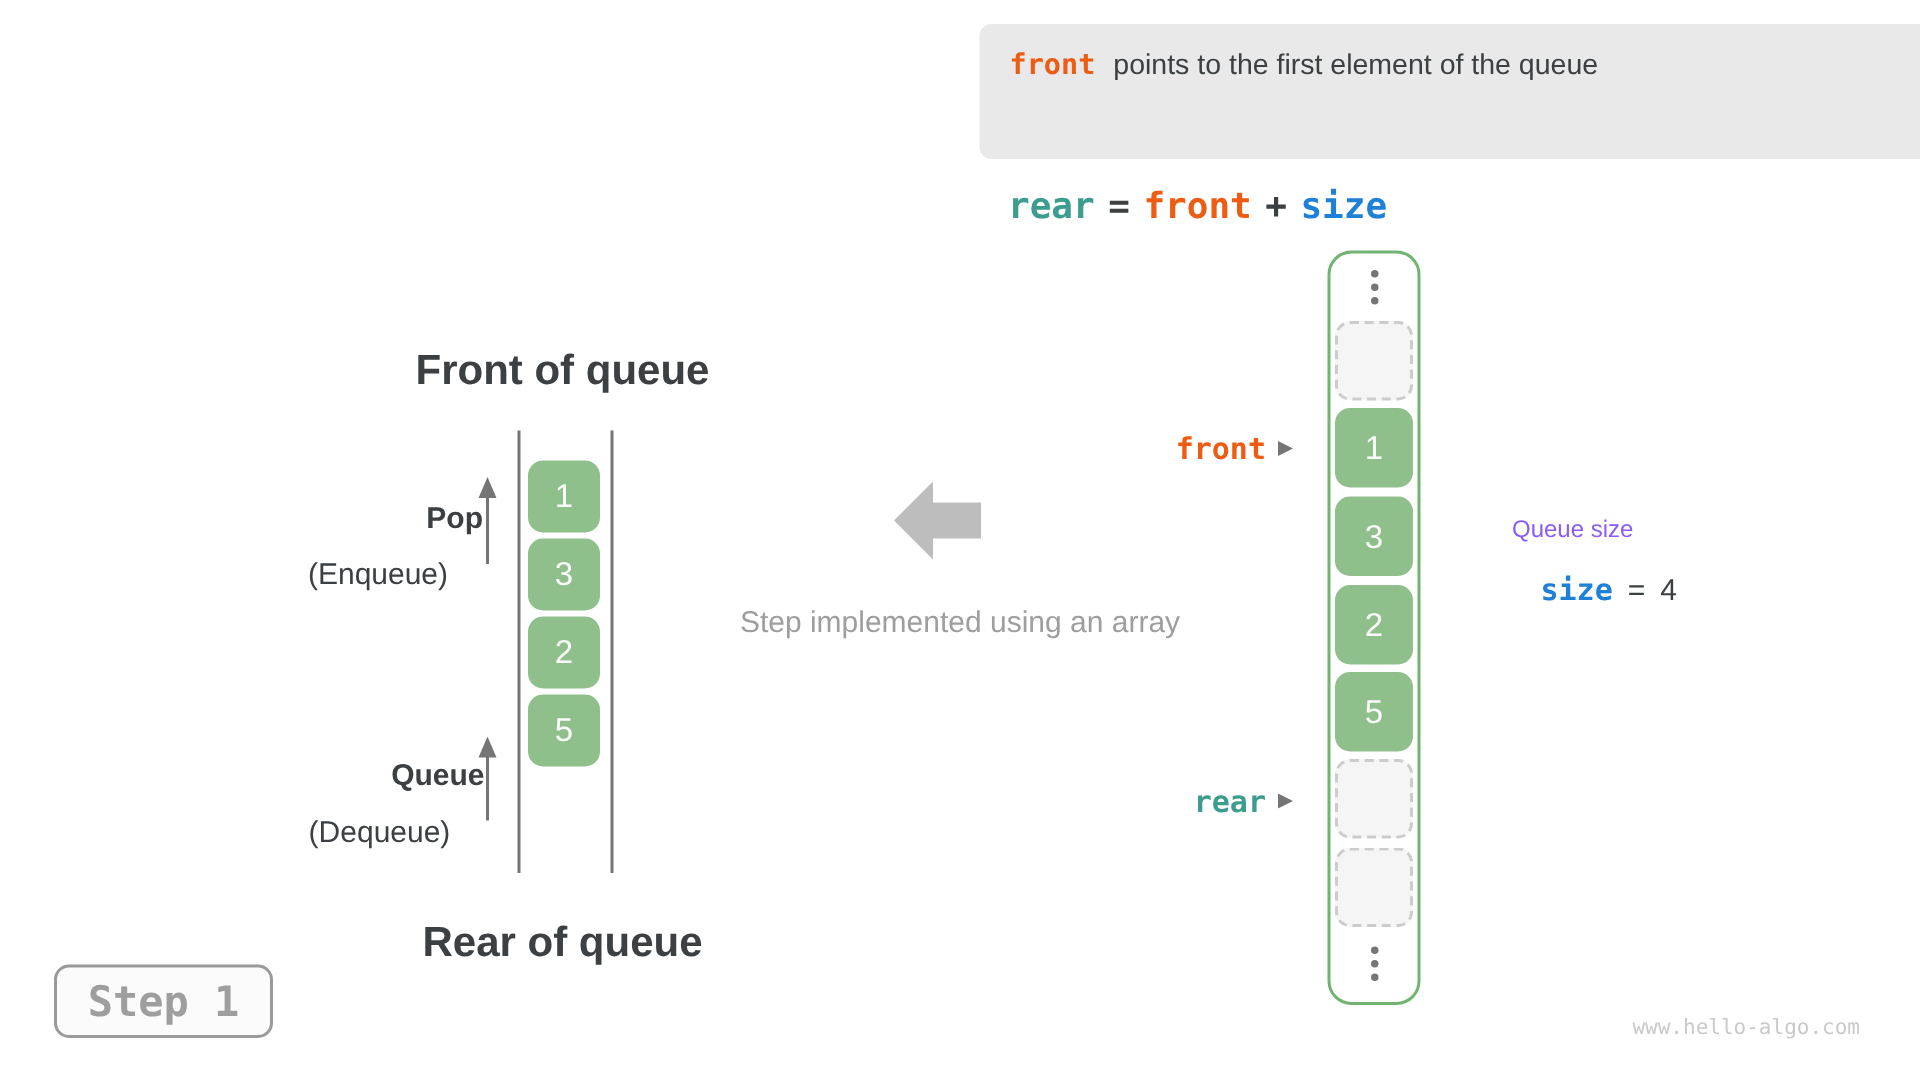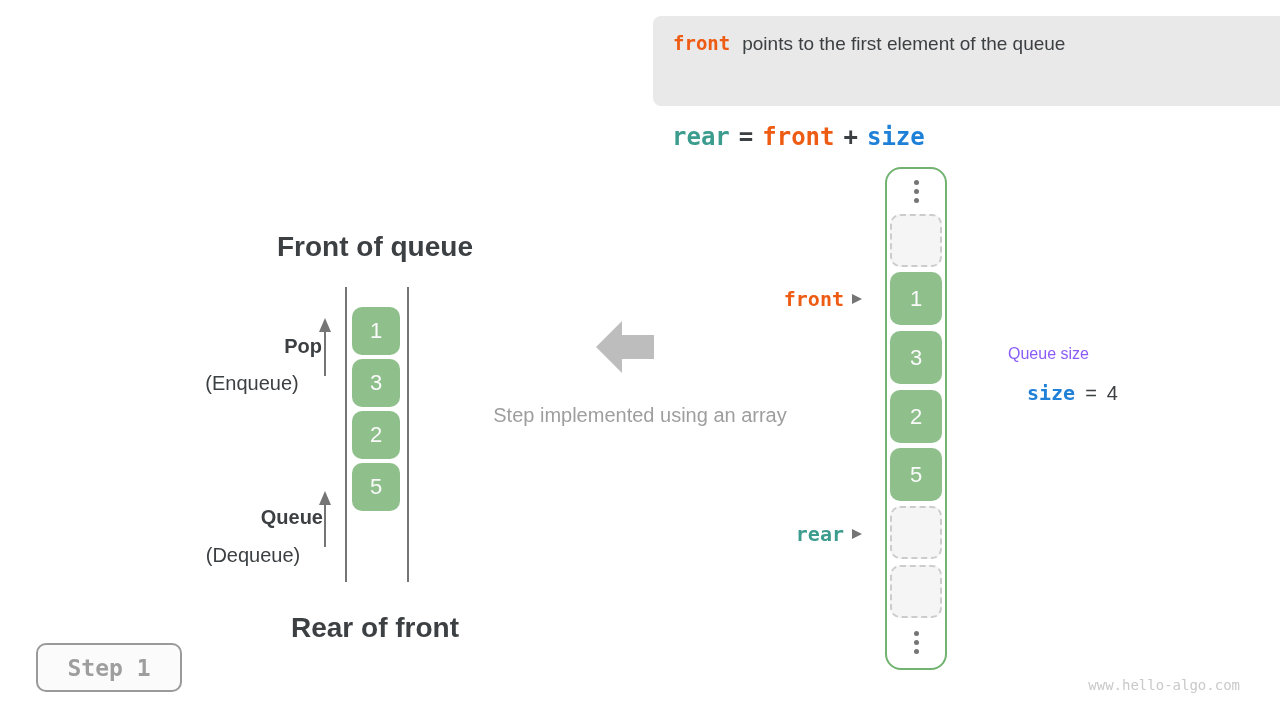--- a/index.html
+++ b/index.html
@@ -77,21 +77,21 @@
   .qs-title { position:absolute; left:1008px; top:345px; font-size:16px; color:#8b5cf6; }
   .qs-line  { position:absolute; left:1027px; top:381px; font-size:20px; }
   .qs-line .gap { margin-right:10px; }
 
   
   .step-badge {
     position:absolute; left:36px; top:643px; width:146px; height:49px;
     background:#FBFBFB; border:2px solid #9A9A9A; border-radius:10px;
     display:flex; align-items:center; justify-content:center;
     font-family:"DejaVu Sans Mono", monospace; font-weight:bold;
-    font-size:23px; color:#9E9E9E;
+    font-size:28px; color:#9E9E9E;
   }
 
   
   .watermark {
     position:absolute; left:1040px; top:677px; width:200px; text-align:right;
     font-family:"DejaVu Sans Mono", monospace; font-size:14px; color:#C9C9C9;
   }
 </style>
 </head>
 <body>
@@ -128,21 +128,21 @@
 
   <div class="op-arrow" style="left:317px; top:491px;">
     <svg width="16" height="58">
         <line x1="8" y1="12" x2="8" y2="56" stroke="#757575" stroke-width="2"></line>
         <polygon points="8,0 2,14 14,14" fill="#757575"></polygon>
       </svg>
   </div>
   <div class="op-title" style="left:183px; top:506px;">Queue</div>
   <div class="op-sub" style="left:173px; top:544px;">(Dequeue)</div>
 
-  <div class="lq-title" style="left:265px; top:612px;">Rear of front</div>
+  <div class="lq-title" style="left:265px; top:612px;">Rear of queue</div>
 
   <div class="block-arrow">
     <svg width="58" height="52">
         <polygon points="0,26 26,0 26,14 58,14 58,38 26,38 26,52" fill="#BDBDBD"></polygon>
       </svg>
   </div>
   <div class="mid-caption">Step implemented using an array</div>
 
   <div class="arr-container"></div>
 

